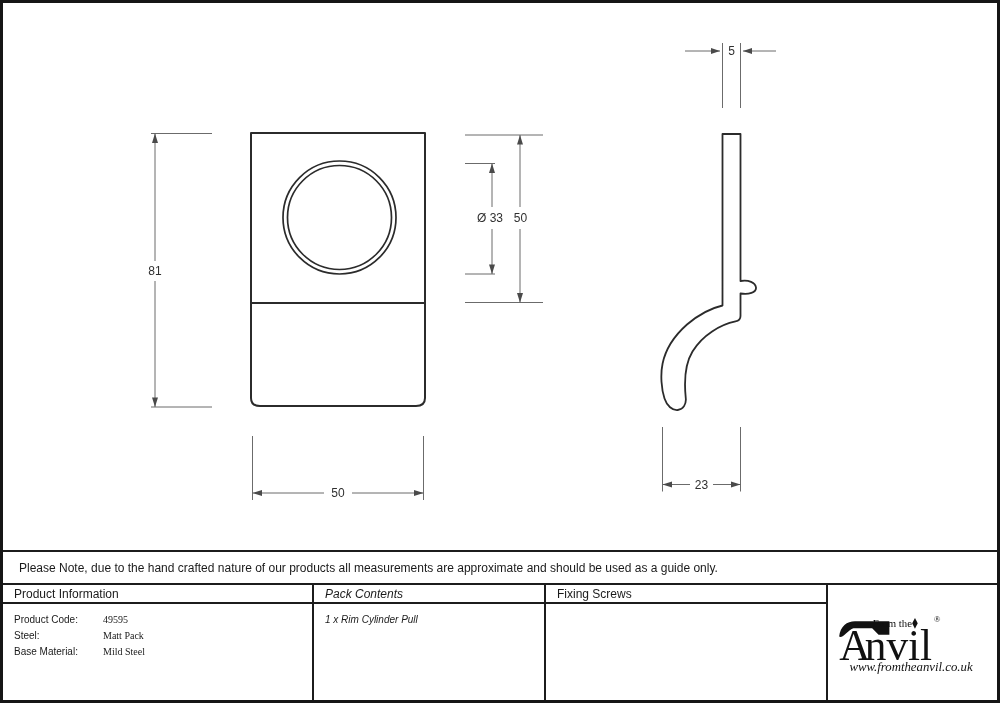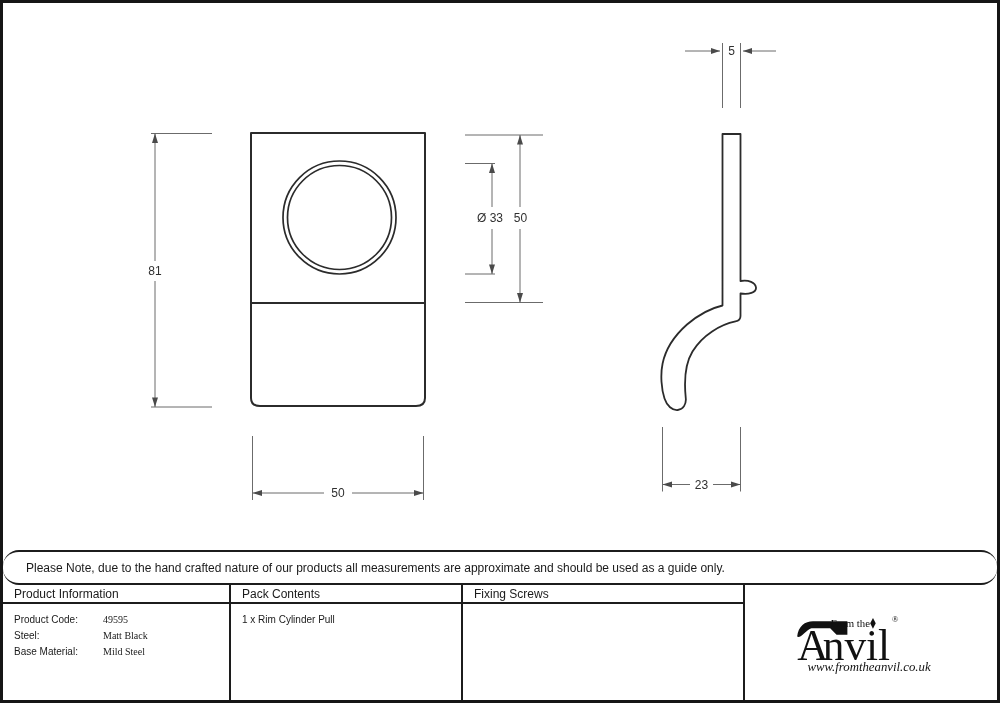--- a/index.html
+++ b/index.html
@@ -24,32 +24,31 @@
     font-family:"Liberation Sans", sans-serif;
     font-size:12px;
     fill:#303030;
   }
 
   .note-bar {
     position:absolute; left:0; top:547px; width:994px; height:35px;
     border-top:2px solid #1c1c1c;
     border-bottom:2px solid #1c1c1c;
     display:flex; align-items:center;
-    padding-left:23px;
+    padding-left:16px;
     font-size:12px;
-    border-radius:16px;
   }
 
   .info-table {
     position:absolute; left:0; top:582px; width:994px; bottom:0;
     display:flex;
   }
   .col { height:100%; }
-  .col-product { width:228px; border-right:2px solid #1c1c1c; }
-  .col-pack    { width:232px; border-right:2px solid #1c1c1c; }
+  .col-product { width:311px; border-right:2px solid #1c1c1c; }
+  .col-pack    { width:232px; border-right:2px solid #1c1c1c;font-style:italic; }
   .col-fixing  { width:282px; border-right:2px solid #1c1c1c; }
   .col-logo    { flex:1; display:flex; align-items:center; justify-content:center; }
 
   .cell-header {
     height:19px;
     border-bottom:2px solid #1c1c1c;
     padding:2px 0 0 11px;
     font-size:12px;
   }
   .cell-body { padding:8px 8px 0 11px; font-size:10px; }
@@ -157,21 +156,21 @@
 
     <div class="col col-product">
       <div class="cell-header">Product Information</div>
       <div class="cell-body">
         <div class="spec-row">
           <span class="spec-label">Product Code:</span>
           <span class="spec-value">49595</span>
         </div>
         <div class="spec-row">
           <span class="spec-label">Steel:</span>
-          <span class="spec-value">Matt Black</span>
+          <span class="spec-value">Matt Pack</span>
         </div>
         <div class="spec-row">
           <span class="spec-label">Base Material:</span>
           <span class="spec-value">Mild Steel</span>
         </div>
       </div>
     </div>
 
     <div class="col col-pack">
       <div class="cell-header">Pack Contents</div>

